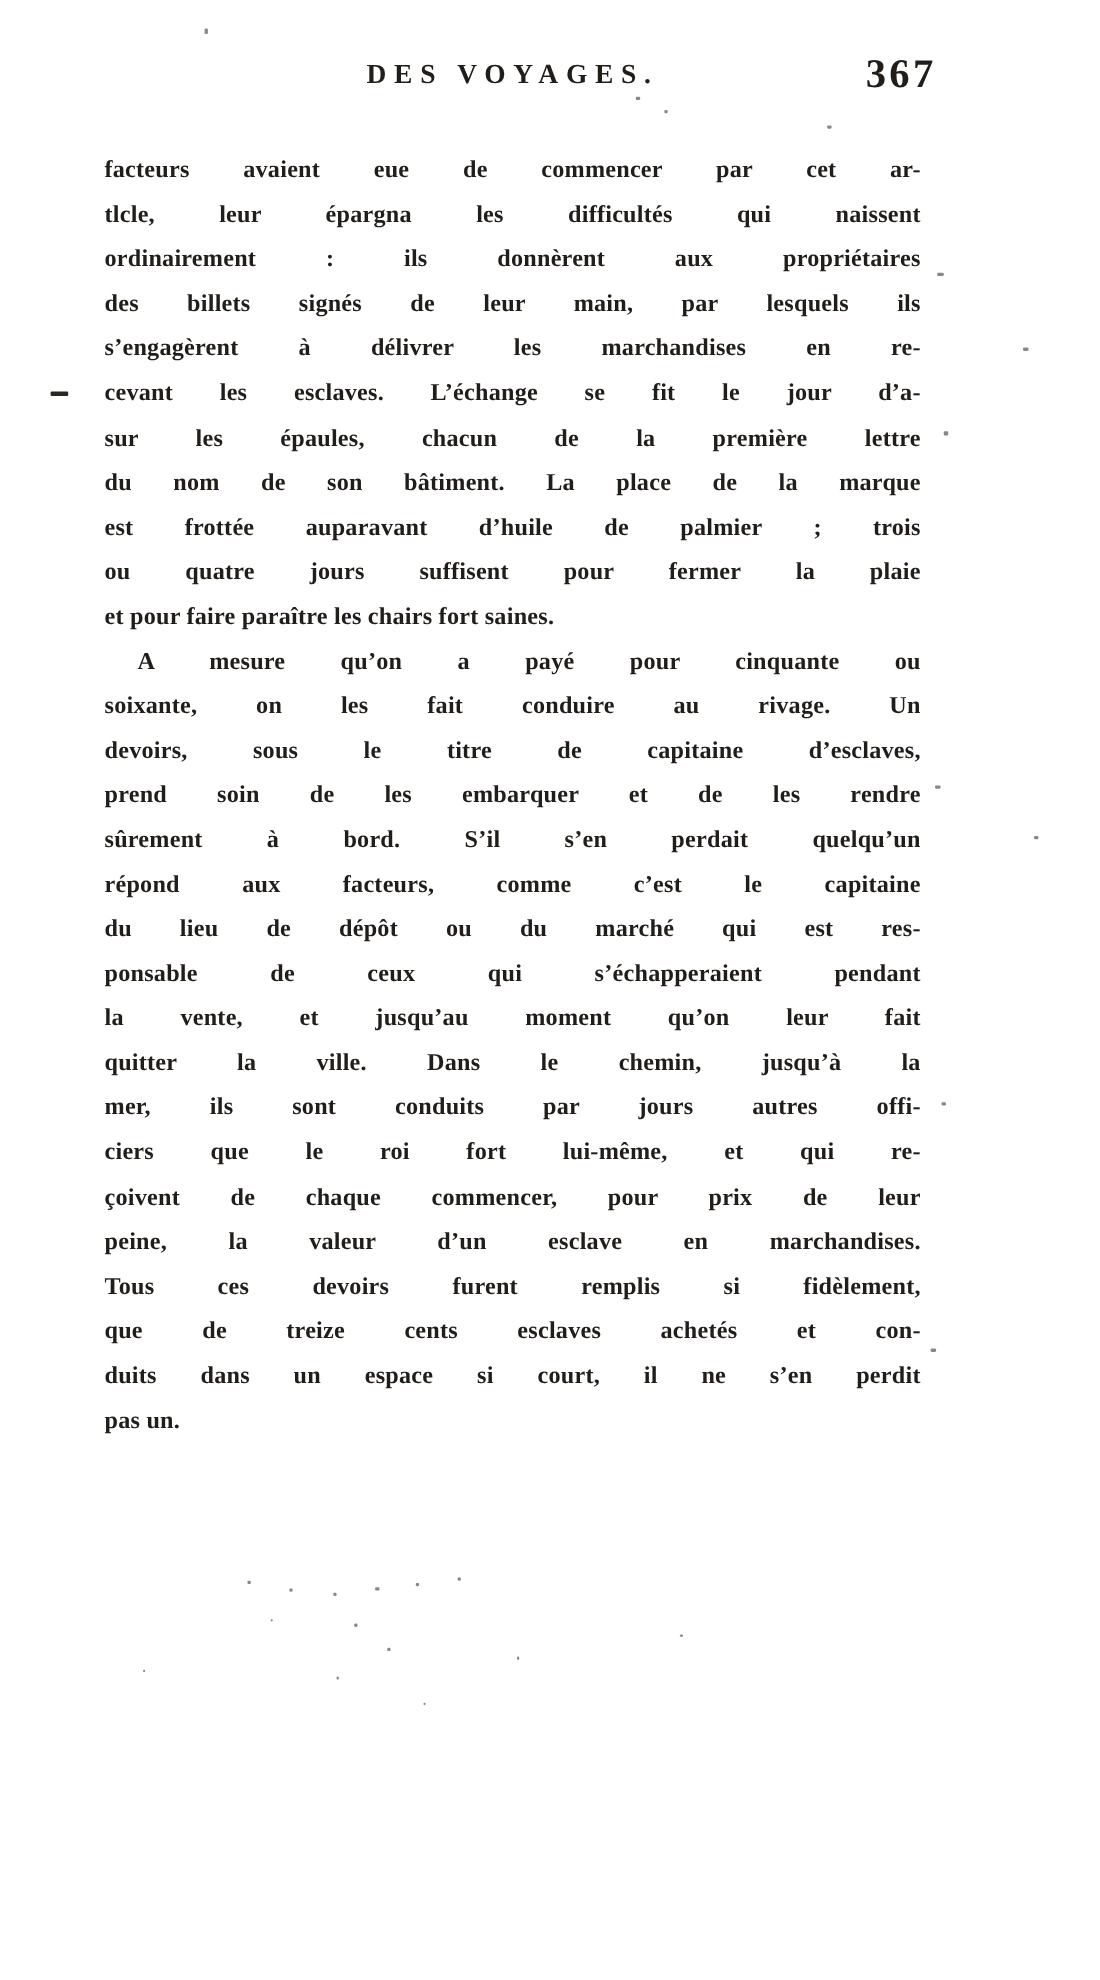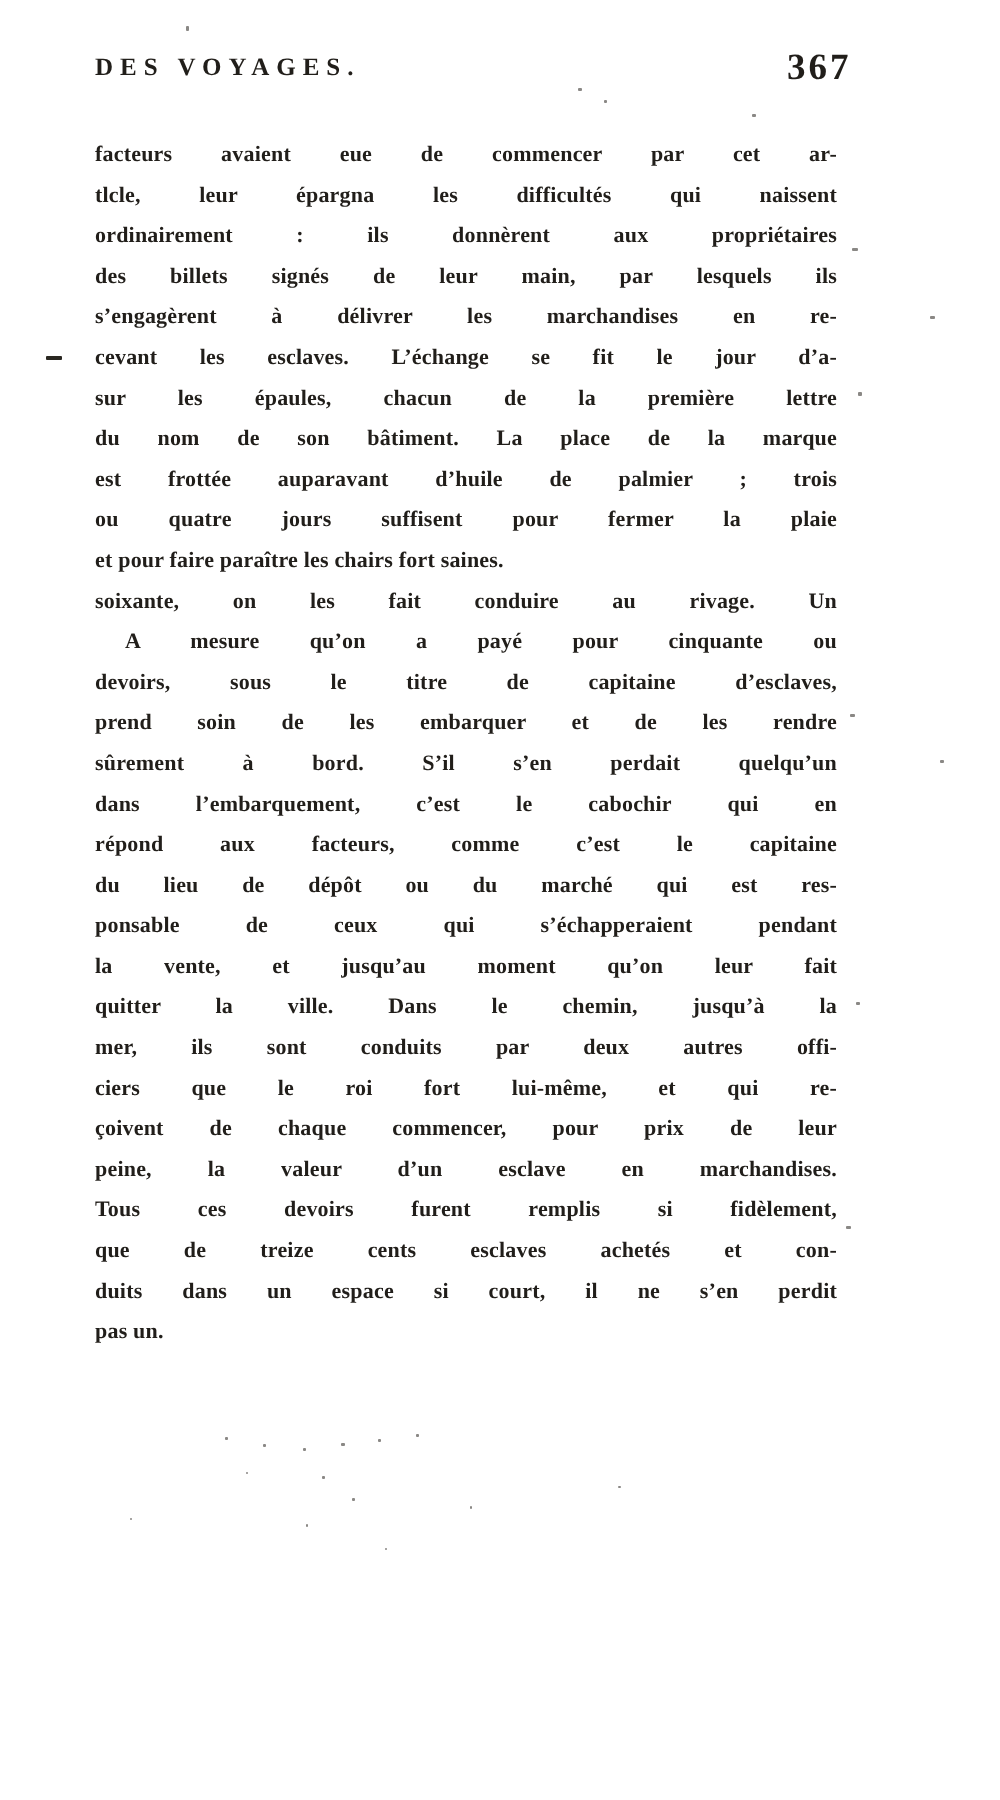--- a/index.html
+++ b/index.html
@@ -11,20 +11,21 @@
     font-family: "Liberation Serif", serif;
     color: #211e1a;
     overflow: hidden;
     text-rendering: geometricPrecision;
   }
   .running-head {
     position: absolute;
     left: 95px;
     top: 54px;
     width: 742px;
+    text-align: center;
     font-size: 25px;
     font-weight: 700;
     letter-spacing: 7px;
     white-space: nowrap;
   }
   .page-number {
     position: absolute;
     left: 760px;
     top: 46px;
     font-size: 37px;
@@ -84,32 +85,31 @@
         <div class="line j">des billets signés de leur main, par lesquels ils</div>
         <div class="line j">s’engagèrent à délivrer les marchandises en re-</div>
         <div class="line j">cevant les esclaves. L’échange se fit le jour d’a-</div>
         <div class="line j">sur les épaules, chacun de la première lettre</div>
         <div class="line j">du nom de son bâtiment. La place de la marque</div>
         <div class="line j">est frottée auparavant d’huile de palmier ; trois</div>
         <div class="line j">ou quatre jours suffisent pour fermer la plaie</div>
         <div class="line short">et pour faire paraître les chairs fort saines.</div>
       </div>
       <div class="paragraph">
+        <div class="line j indent">A mesure qu’on a payé pour cinquante ou</div>
         <div class="line j">soixante, on les fait conduire au rivage. Un</div>
-        <div class="line j indent">A mesure qu’on a payé pour cinquante ou</div>
         <div class="line j">devoirs, sous le titre de capitaine d’esclaves,</div>
         <div class="line j">prend soin de les embarquer et de les rendre</div>
         <div class="line j">sûrement à bord. S’il s’en perdait quelqu’un</div>
-        <div class="line j">dans l’embarquement, c’est le cabochir qui en</div>
         <div class="line j">répond aux facteurs, comme c’est le capitaine</div>
         <div class="line j">du lieu de dépôt ou du marché qui est res-</div>
         <div class="line j">ponsable de ceux qui s’échapperaient pendant</div>
         <div class="line j">la vente, et jusqu’au moment qu’on leur fait</div>
         <div class="line j">quitter la ville. Dans le chemin, jusqu’à la</div>
-        <div class="line j">mer, ils sont conduits par deux autres offi-</div>
+        <div class="line j">mer, ils sont conduits par jours autres offi-</div>
         <div class="line j">ciers que le roi fort lui-même, et qui re-</div>
         <div class="line j">çoivent de chaque commencer, pour prix de leur</div>
         <div class="line j">peine, la valeur d’un esclave en marchandises.</div>
         <div class="line j">Tous ces devoirs furent remplis si fidèlement,</div>
         <div class="line j">que de treize cents esclaves achetés et con-</div>
         <div class="line j">duits dans un espace si court, il ne s’en perdit</div>
         <div class="line short">pas un.</div>
       </div>
     </div>
 

